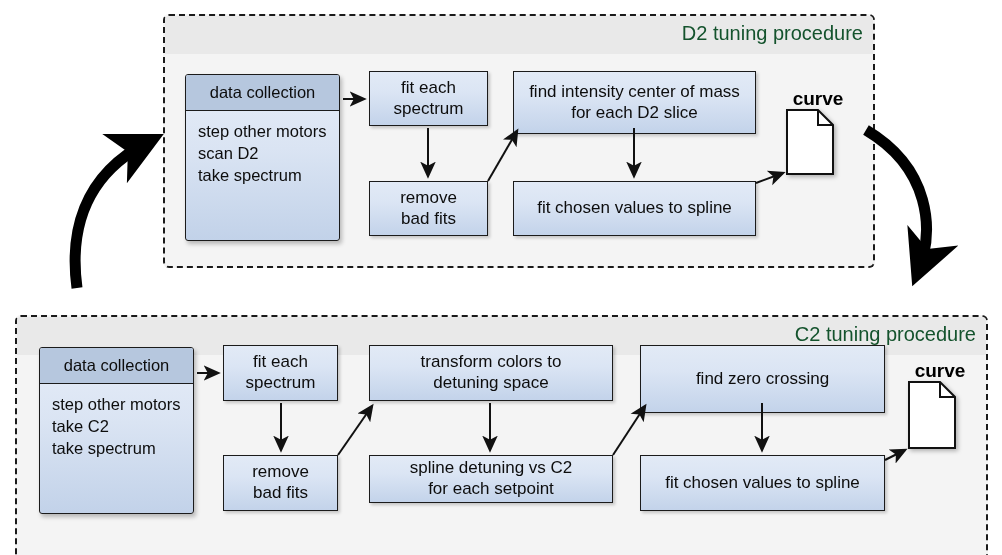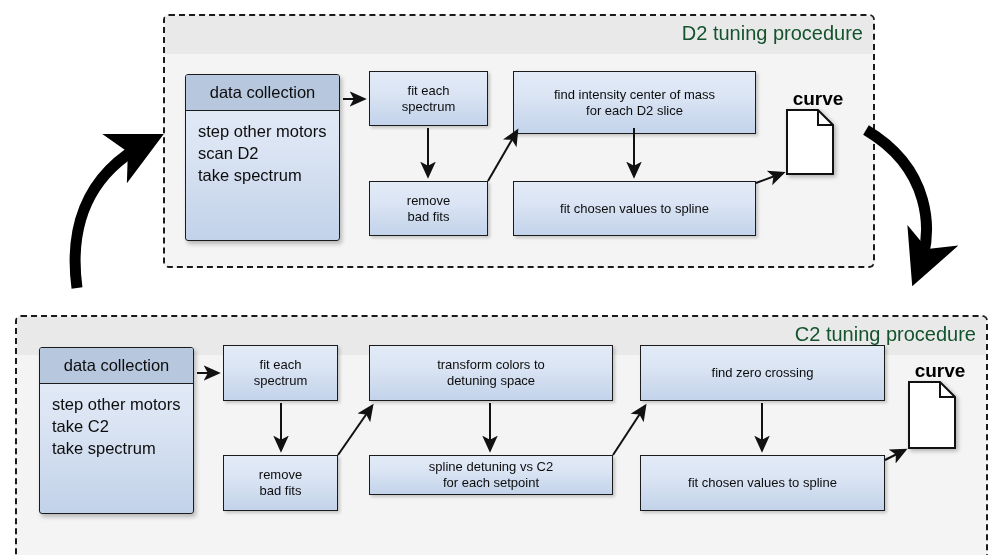--- a/index.html
+++ b/index.html
@@ -16,21 +16,21 @@
   .panel-title{position:absolute;right:10px;top:6px;font-size:20px;color:#14532d;
                letter-spacing:0px;white-space:nowrap;}
 
   #panel-d2{left:163px;top:14px;width:712px;height:254px;}
   #panel-c2{left:15px;top:304px;width:973px;height:248px;margin-top:11px;}
 
   
   .box{position:absolute;box-sizing:border-box;border:1.5px solid #1b1b1b;
        background:linear-gradient(to bottom,#e2eaf6 0%,#dbe5f4 38%,#c3d3ea 100%);
        display:flex;align-items:center;justify-content:center;text-align:center;
-       font-size:13px;color:#0d0d0d;line-height:1.22;padding:2px 6px;
+       font-size:17px;color:#0d0d0d;line-height:1.22;padding:2px 6px;
        box-shadow:2px 2px 3px rgba(0,0,0,.20);}
   .box span{display:block;}
 
   
   .dc{position:absolute;box-sizing:border-box;border:1.5px solid #1b1b1b;
       border-radius:3px;overflow:hidden;box-shadow:2px 3px 4px rgba(0,0,0,.25);
       background:linear-gradient(to bottom,#e6edf8 0%,#dae4f3 45%,#c2d2e9 100%);}
   .dc-head{height:36px;background:#b6c7de;border-bottom:1.5px solid #1b1b1b;
            display:flex;align-items:center;justify-content:center;
            font-size:16.5px;color:#0d0d0d;box-sizing:border-box;}
@@ -127,28 +127,28 @@
     </div>
   </div>
 
   <div class="box" style="left:369px;top:345px;width:244px;height:56px;">
     <div>
       <span>transform colors to</span>
       <span>detuning space</span>
     </div>
   </div>
 
-  <div class="box" style="left:369px;top:455px;width:244px;height:40px;">
+  <div class="box" style="left:369px;top:455px;width:244px;height:48px;">
     <div>
       <span>spline detuning vs C2</span>
       <span>for each setpoint</span>
     </div>
   </div>
 
-  <div class="box" style="left:640px;top:345px;width:245px;height:56px;">
+  <div class="box" style="left:640px;top:345px;width:245px;height:68px;">
     <div>
       <span>find zero crossing</span>
     </div>
   </div>
 
   <div class="box" style="left:640px;top:455px;width:245px;height:56px;">
     <div>
       <span>fit chosen values to spline</span>
     </div>
   </div>

